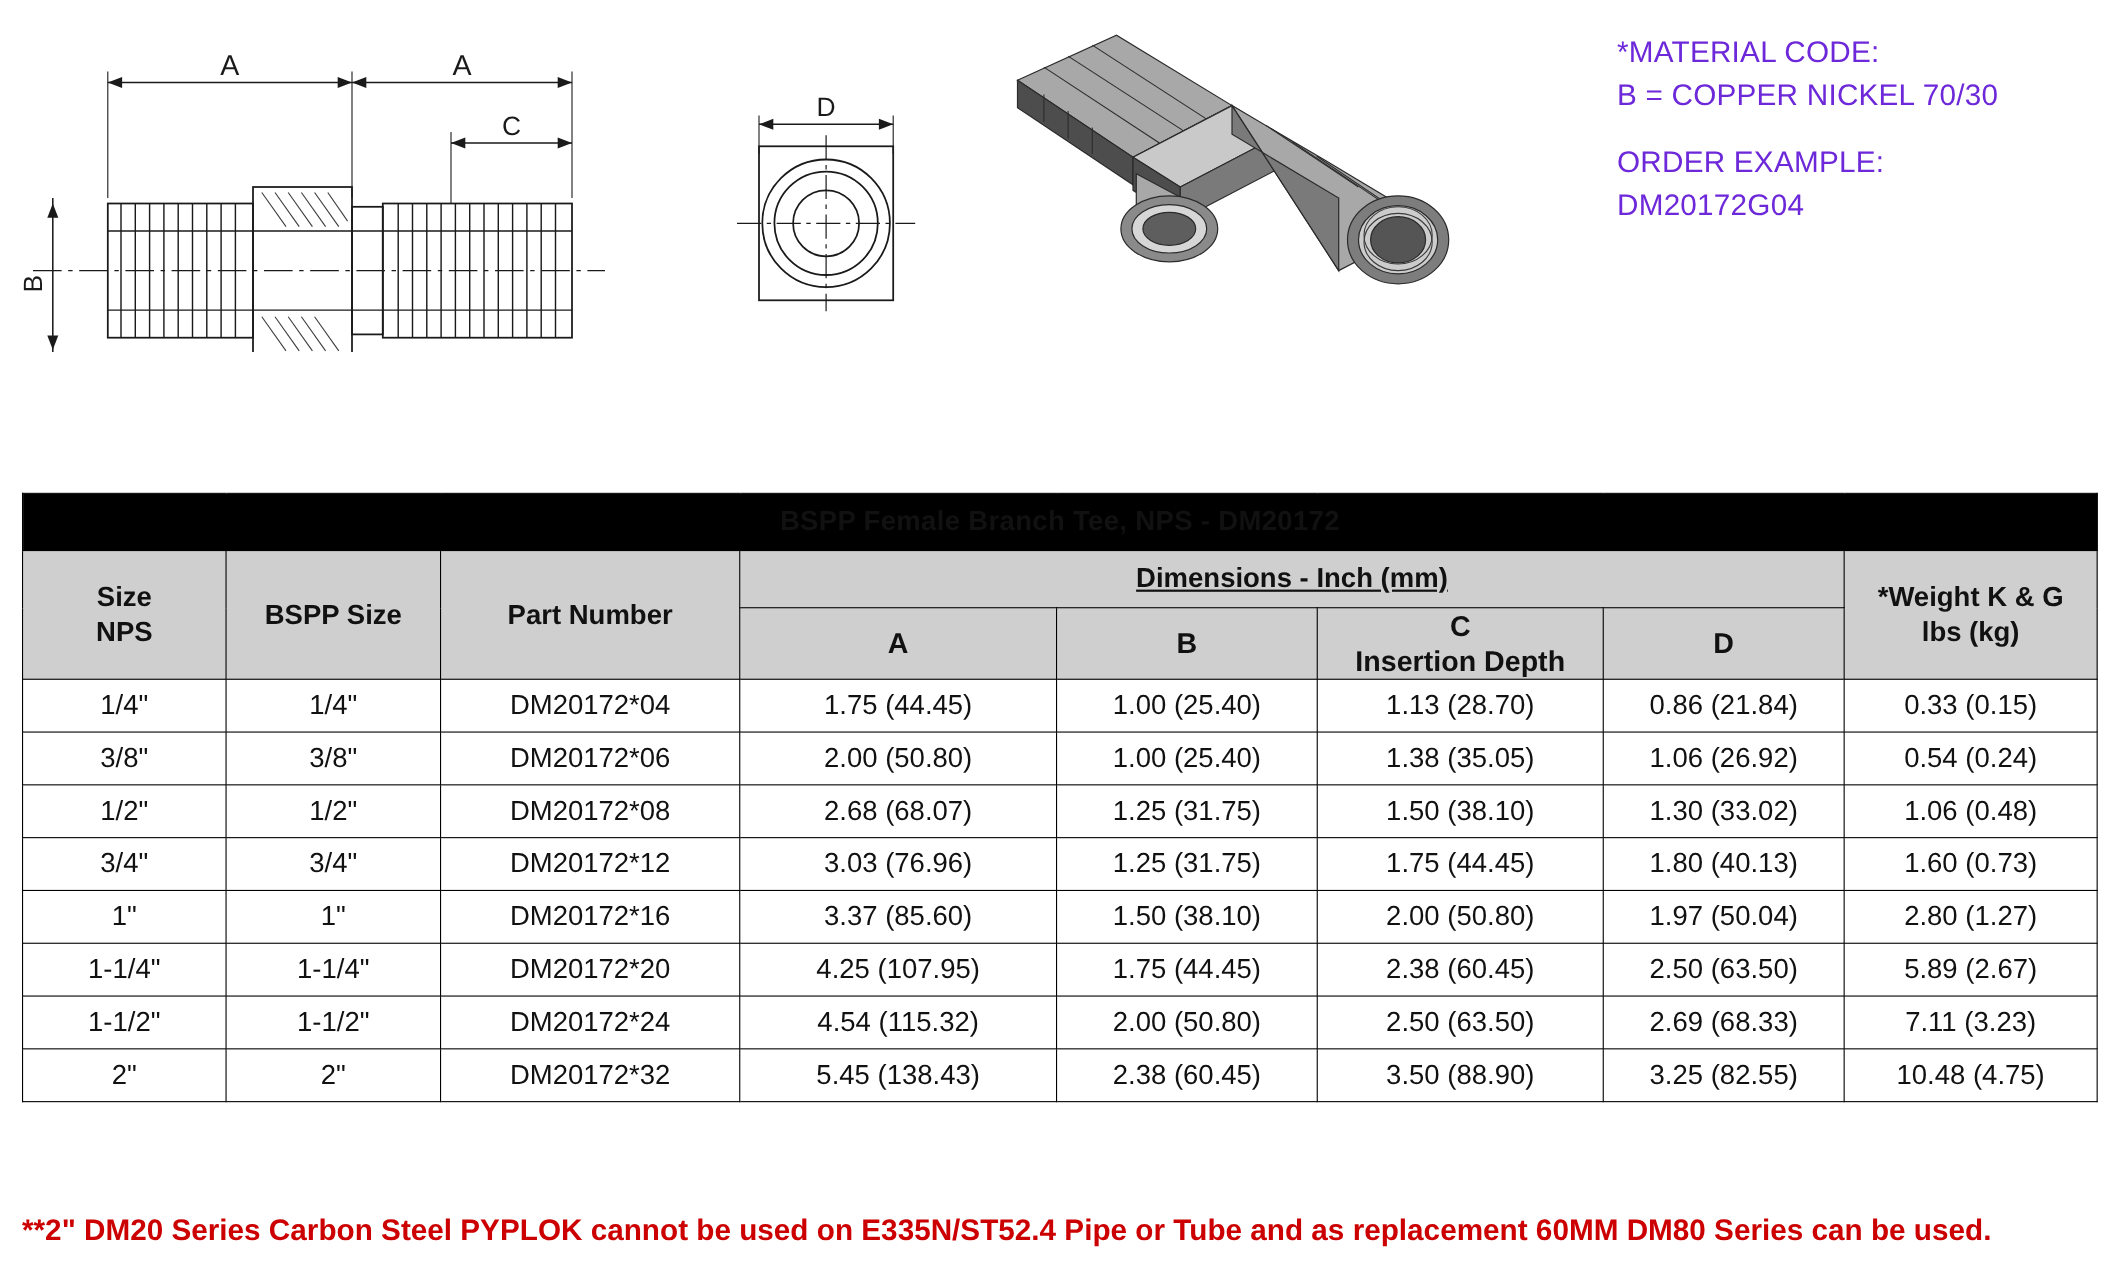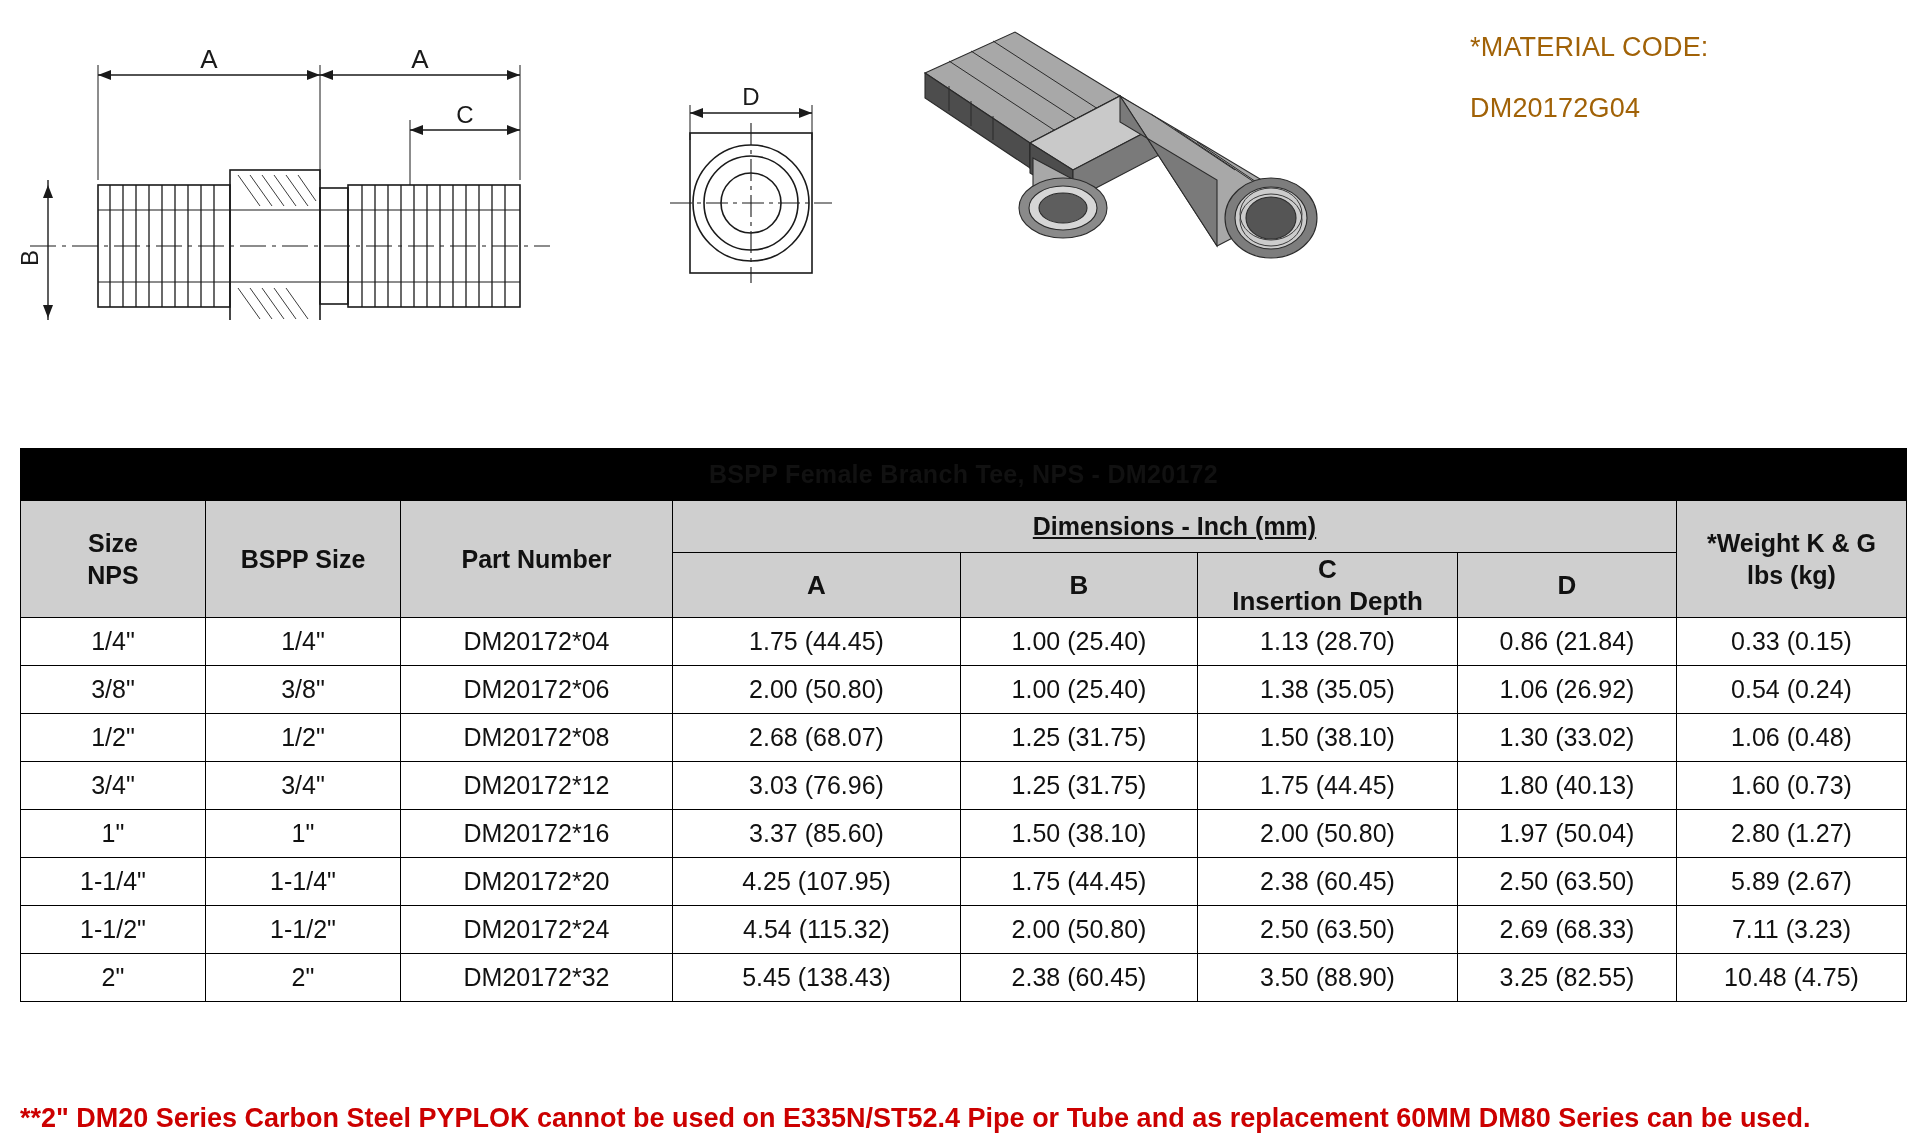--- a/index.html
+++ b/index.html
@@ -13,21 +13,21 @@
   .page { position: relative; width: 1920px; height: 1147px; }
 
   
   .drawings { position: relative; width: 1920px; height: 400px; }
 
   .note-block {
     position: absolute;
     left: 1470px; top: 28px;
     font-size: 27px;
     line-height: 39px;
-    color: #a16207;
+    color: #6d28d9;
     letter-spacing: 0.2px;
   }
   .note-block .gap { height: 22px; }
 
   
   .dwg { position: absolute; }
 
   
   .table-wrap {
     position: absolute;
@@ -231,21 +231,23 @@
         <ellipse cx="366" cy="200" rx="25" ry="21" fill="#555555"></ellipse>
         <g fill="none" stroke="#3a3a3a" stroke-width="1">
           <ellipse cx="366" cy="196" rx="31" ry="26"></ellipse>
           <ellipse cx="366" cy="202" rx="31" ry="26"></ellipse>
         </g>
       </g>
     </svg>
 
     <div class="note-block">
       <div>*MATERIAL CODE:</div>
+      <div>B = COPPER NICKEL 70/30</div>
       <div class="gap"></div>
+      <div>ORDER EXAMPLE:</div>
       <div>DM20172G04</div>
     </div>
   </div>
 
   <div class="table-wrap">
     <table class="spec">
       <colgroup>
         <col style="width:185px">
         <col style="width:195px">
         <col style="width:272px">

